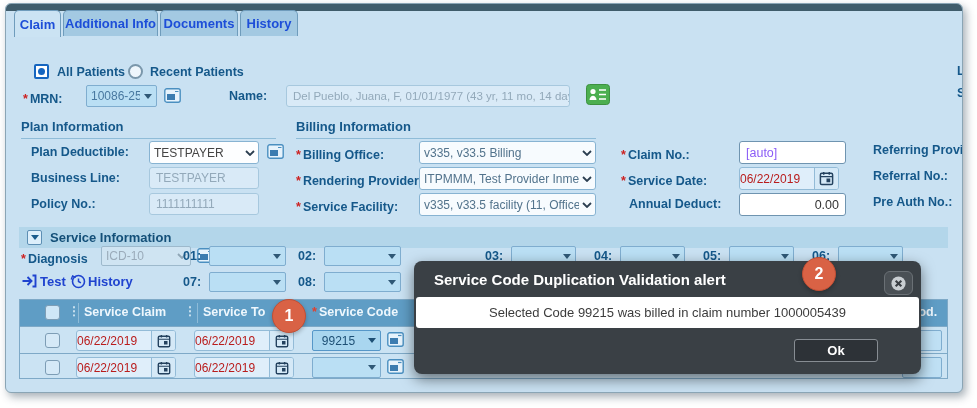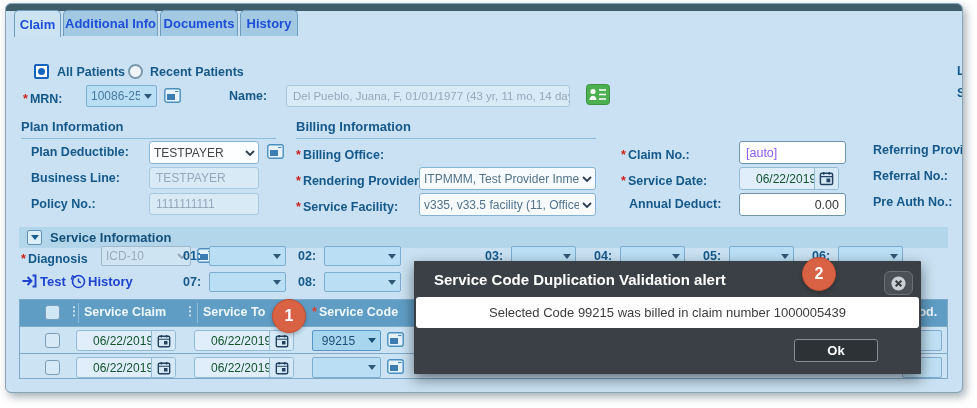--- a/index.html
+++ b/index.html
@@ -47,38 +47,38 @@
   .sel-code .val { color:#1d4f74; text-align:center; }
   .sel-dis { background:#cfe4f2; border:1px solid #9db9cc; }
   .sel-dis .val { color:#9aabba; }
   .sel-native { background:#f7fbfe; border:1px solid #87b3d2; border-radius:3px; }
   .sel-native .val { color:#52738c; }
   .sel-white { background:#fdfeff; border:1px solid #87b3d2; border-radius:3px; }
   .sel-white .val { color:#444; }
   
   .datefield { display:flex; border:1px solid #93bbd7; border-radius:3px; overflow:hidden;
     background:#dfeefa; }
-  .datefield .dtxt { width:74px; color:#14532d; font-size:12px; display:flex;
-    align-items:center; padding-left:16px; }
+  .datefield .dtxt { width:74px; color:#b91c1c; font-size:12px; display:flex;
+    align-items:center; padding-left:0; }
   .datefield .dbtn { width:24px; background:#d5e9f7; border-left:1px solid #93bbd7;
     display:flex; align-items:center; justify-content:center; }
   .checkbox { width:15px; height:15px; background:#d5e9f7; border:1px solid #7d9db5; border-radius:3px; }
   
   .svc-table { left:13px; top:295px; width:929px; height:80px; border:1px solid #7ea9c7;
     background:#cbe3f3; }
   .thead { height:26px; background:#5f9dc5; position:relative; }
   .th { color:#eef7fd; font-weight:bold; font-size:12.5px; position:absolute; top:5px; white-space:nowrap; }
   .hsep { position:absolute; top:3px; width:1px; height:20px; background:#8ebbd8; }
   .dots { color:#d4e7f3; font-weight:bold; font-size:12px; line-height:10px; }
   .trow { height:27px; border-top:1px solid #7ea9c7; position:relative; }
   
   .link { color:#1f43cf; font-weight:bold; font-size:13px; white-space:nowrap; }
   
   .modal { left:408px; top:257px; width:507px; height:113px; background:#3a4045;
-    border-radius:1px; box-shadow:0 5px 14px rgba(0,0,0,.5); z-index:50; }
+    border-radius:8px; box-shadow:0 5px 14px rgba(0,0,0,.5); z-index:50; }
   .modal-title { position:absolute; left:20px; top:10px; color:#ffffff; font-weight:bold;
     font-size:15px; white-space:nowrap; }
   .modal-close { position:absolute; left:470px; top:10px; width:29px; height:24px;
     background:#4a5055; border:1px solid #6a7075; border-radius:6px; display:flex;
     align-items:center; justify-content:center; }
   .modal-body { position:absolute; left:2px; top:36px; width:503px; height:31px;
     background:#ffffff; border-radius:3px; display:flex; align-items:center; justify-content:center; }
   .modal-msg { color:#3c3c3c; font-size:13px; }
   .ok-btn { position:absolute; left:380px; top:78px; width:84px; height:23px;
     background:#2d3237; border:1px solid #878d93; border-radius:3px; color:#fff;
@@ -160,20 +160,28 @@
       </svg>
   </div>
   <div class="abs lbl" style="left:25px; top:167px;">Business Line:</div>
   <div class="abs inp" style="left:143px; top:163px; width:110px; height:22px; font-size:12px;">TESTPAYER</div>
   <div class="abs lbl" style="left:25px; top:193px;">Policy No.:</div>
   <div class="abs inp" style="left:143px; top:189px; width:110px; height:22px; font-size:12px;">1111111111</div>
 
   <div class="abs sec-title" style="left:290px; top:115px; width:300px;">Billing Information</div>
   <div class="abs" style="left:290px; top:141px;">
     <span class="req">*</span><span class="lbl">Billing Office:</span></div>
+  <div class="abs sel sel-native" style="left:413px; top:137px; width:177px; height:23px;">
+    <span class="val">v335, v33.5 Billing</span>
+    <span class="arr">
+        <svg width="10" height="6" viewBox="0 0 10 6">
+          <path d="M1 1l4 4 4-4" fill="none" stroke="#2b3e50" stroke-width="1.8"></path>
+        </svg>
+      </span>
+  </div>
   <div class="abs" style="left:290px; top:167px;">
     <span class="req">*</span><span class="lbl">Rendering Provider:</span></div>
   <div class="abs sel sel-native" style="left:413px; top:163px; width:177px; height:23px;">
     <span class="val">ITPMMM, Test Provider Inmedia</span>
     <span class="arr">
         <svg width="10" height="6" viewBox="0 0 10 6">
           <path d="M1 1l4 4 4-4" fill="none" stroke="#2b3e50" stroke-width="1.8"></path>
         </svg>
       </span>
   </div>

